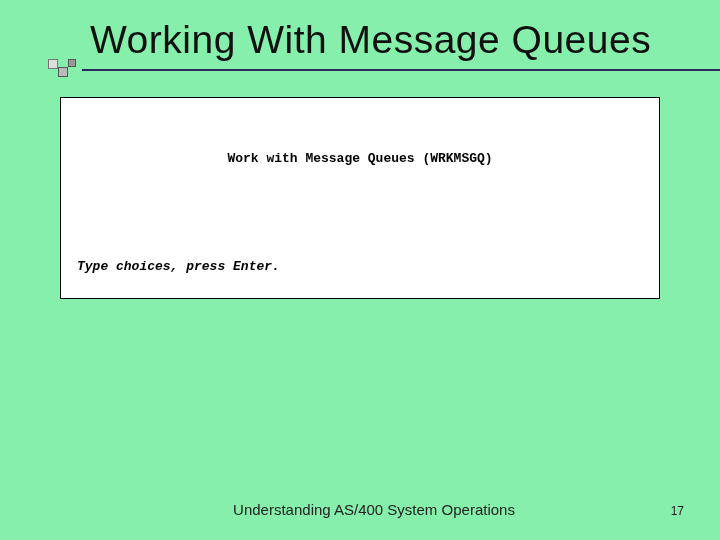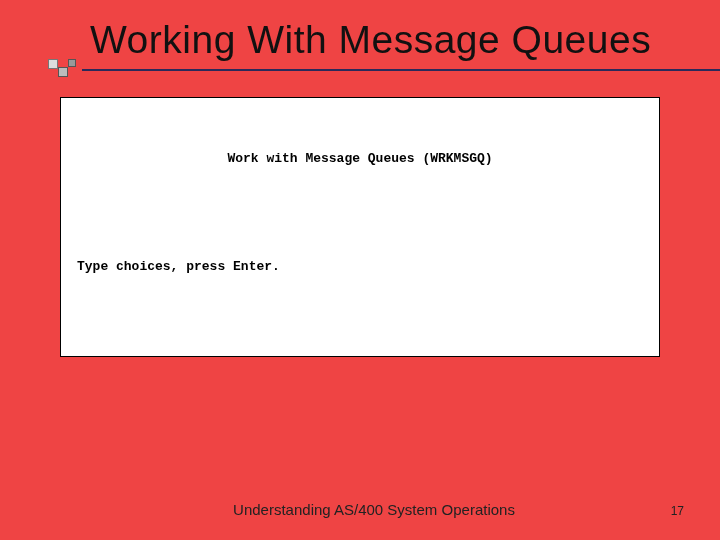--- a/index.html
+++ b/index.html
@@ -6,21 +6,21 @@
   body {
     width: 720px;
     height: 540px;
     background: #fafafa;
     font-family: Arial, sans-serif;
     position: relative;
   }
   .slide {
     width: 720px;
     height: 540px;
-    background: #ef4444;
+    background: #86efac;
     position: relative;
     padding: 18px 60px 0 60px;
   }
   .title-block {
     position: relative;
     margin-left: 30px;
     margin-bottom: 24px;
   }
   .title-text {
     font-size: 39px;
@@ -57,25 +57,25 @@
     border: 1.5px solid #000;
     background: #fff;
     padding: 14px 16px 84px 16px;
     font-family: "Courier New", monospace;
     font-size: 13px;
     font-weight: bold;
     color: #000;
     line-height: 1.45;
     white-space: pre;
     overflow: hidden;
-    height: 260px;
+    height: 202px;
   }
   .term-title { text-align: center; margin-bottom: 14px; }
   .term-body { }
-  .term-line { white-space: pre; }
+  .term-line { white-space: pre; font-style: italic; }
   .footer {
     position: absolute;
     bottom: 22px;
     left: 14px;
     width: 720px;
     text-align: center;
     font-size: 15px;
     color: #222;
     font-family: Arial, sans-serif;
   }

